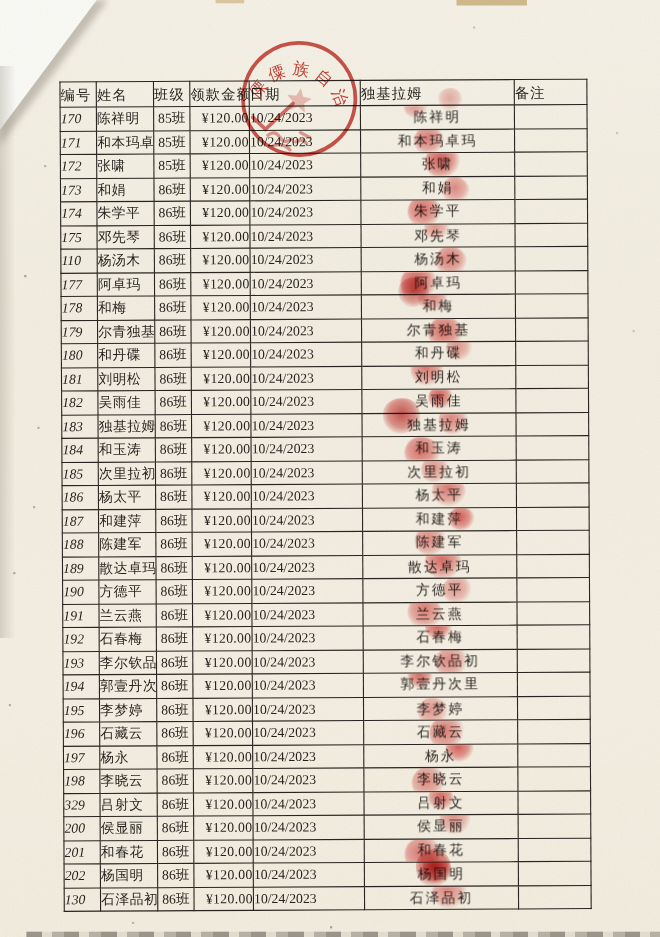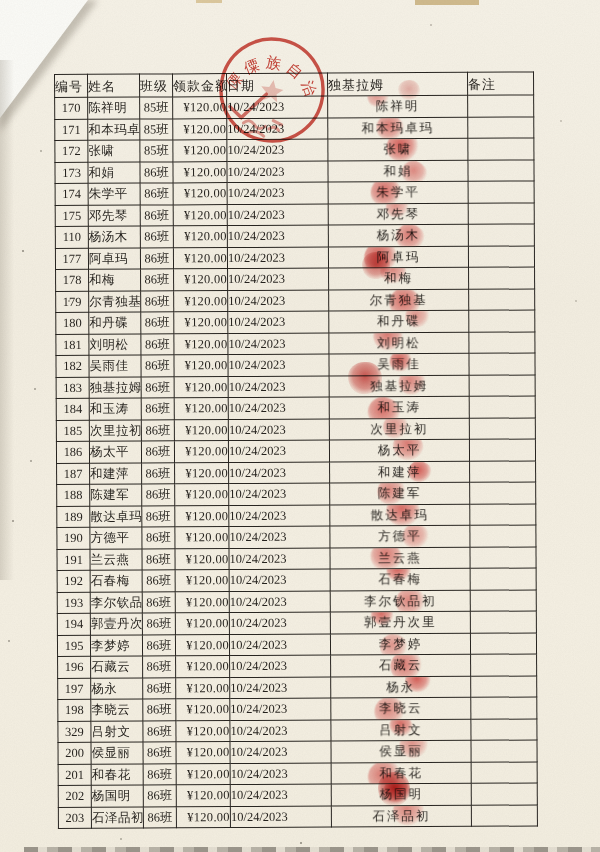--- a/index.html
+++ b/index.html
@@ -32,21 +32,21 @@
     position:absolute;left:54px;top:74px;width:479px;table-layout:fixed;
     border-collapse:collapse;transform:rotate(-0.3deg);transform-origin:top left;
     z-index:2;
   }
   table.sheet th,table.sheet td{
     border:1.6px solid #26231f;font-weight:normal;
     font-size:12.5px;line-height:1;padding:0;overflow:hidden;white-space:nowrap;
     height:20.5px;color:#221f1b;
   }
   table.sheet thead th{height:22px;text-align:left;font-size:13px;letter-spacing:1px;}
-  td.c-id{text-align:center;font-size:13px;}
+  td.c-id{font-size:13px;font-style:italic;}
   td.c-name{text-align:left;padding-left:3px;letter-spacing:.5px;}
   td.c-class{text-align:center;}
   td.c-amount{text-align:right;padding-left:2px;letter-spacing:.3px;}
   td.c-date{text-align:left;font-size:13px;}
   td.c-sig{text-align:center;position:relative;letter-spacing:2px;color:#2e2b27;filter:blur(.2px);}
   td.c-note{}
   .print{position:absolute;z-index:3;pointer-events:none;mix-blend-mode:multiply;
     border-radius:46% 54% 52% 48% / 52% 44% 56% 48%;filter:blur(.3px);
     background:radial-gradient(circle at 45% 42%,rgba(199,30,26,.85) 0%,rgba(199,30,26,.5) 48%,rgba(204,40,34,.2) 66%,rgba(204,40,34,0) 78%);}
   .smudge{position:absolute;z-index:4;pointer-events:none;mix-blend-mode:multiply;
@@ -382,21 +382,21 @@
         <tr>
       <td class="c-id">202</td>
       <td class="c-name">杨国明</td>
       <td class="c-class">86班</td>
       <td class="c-amount">¥120.00</td>
       <td class="c-date">10/24/2023</td>
       <td class="c-sig">杨国明<div class="print" style="left: calc(50% - 18px); top: -6px; width: 26px; height: 24px; opacity: 0.82; transform: rotate(14deg);"></div></td>
       <td class="c-note"></td>
     </tr>
         <tr>
-      <td class="c-id">203</td>
+      <td class="c-id">130</td>
       <td class="c-name">石泽品初</td>
       <td class="c-class">86班</td>
       <td class="c-amount">¥120.00</td>
       <td class="c-date">10/24/2023</td>
       <td class="c-sig">石泽品初<div class="print" style="left: calc(50% - 8.5px); top: -10px; width: 31px; height: 29px; opacity: 0.58; transform: rotate(-9deg);"></div></td>
       <td class="c-note"></td>
     </tr>
       </tbody>
   </table>
 

